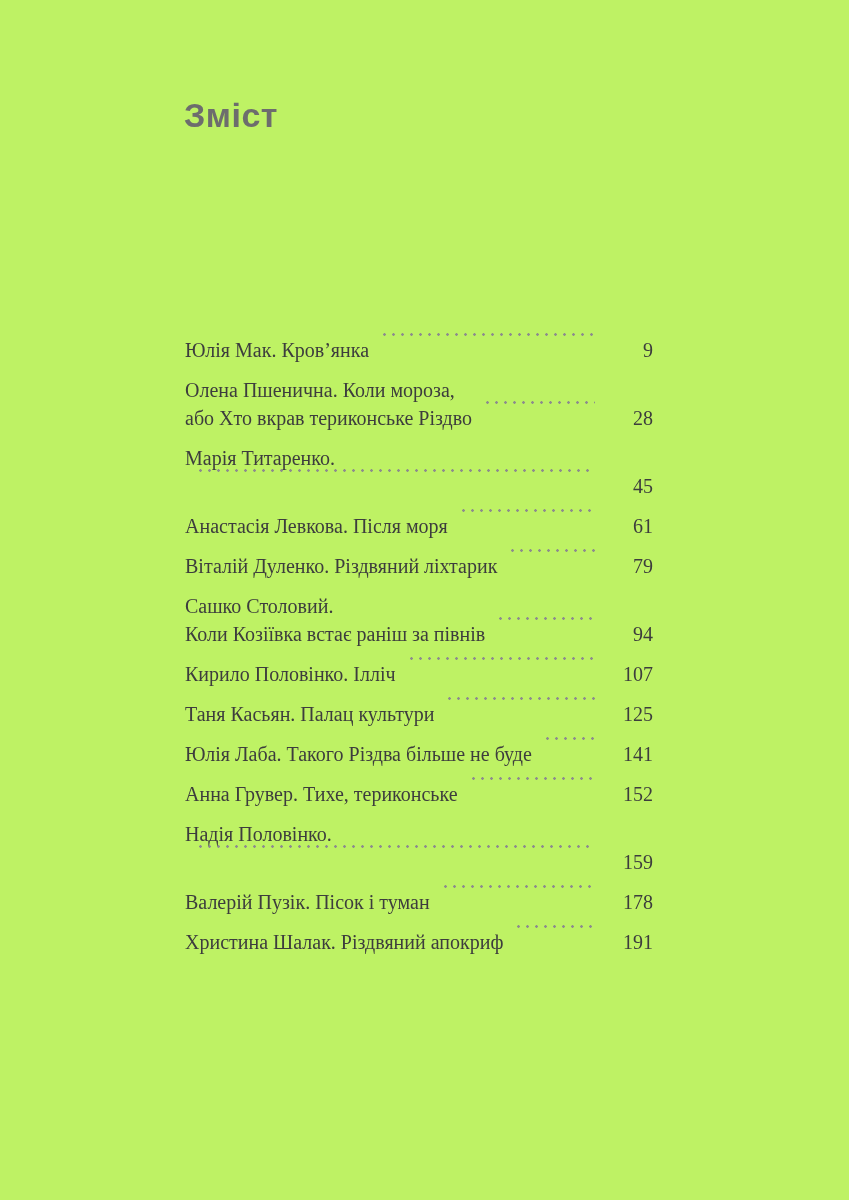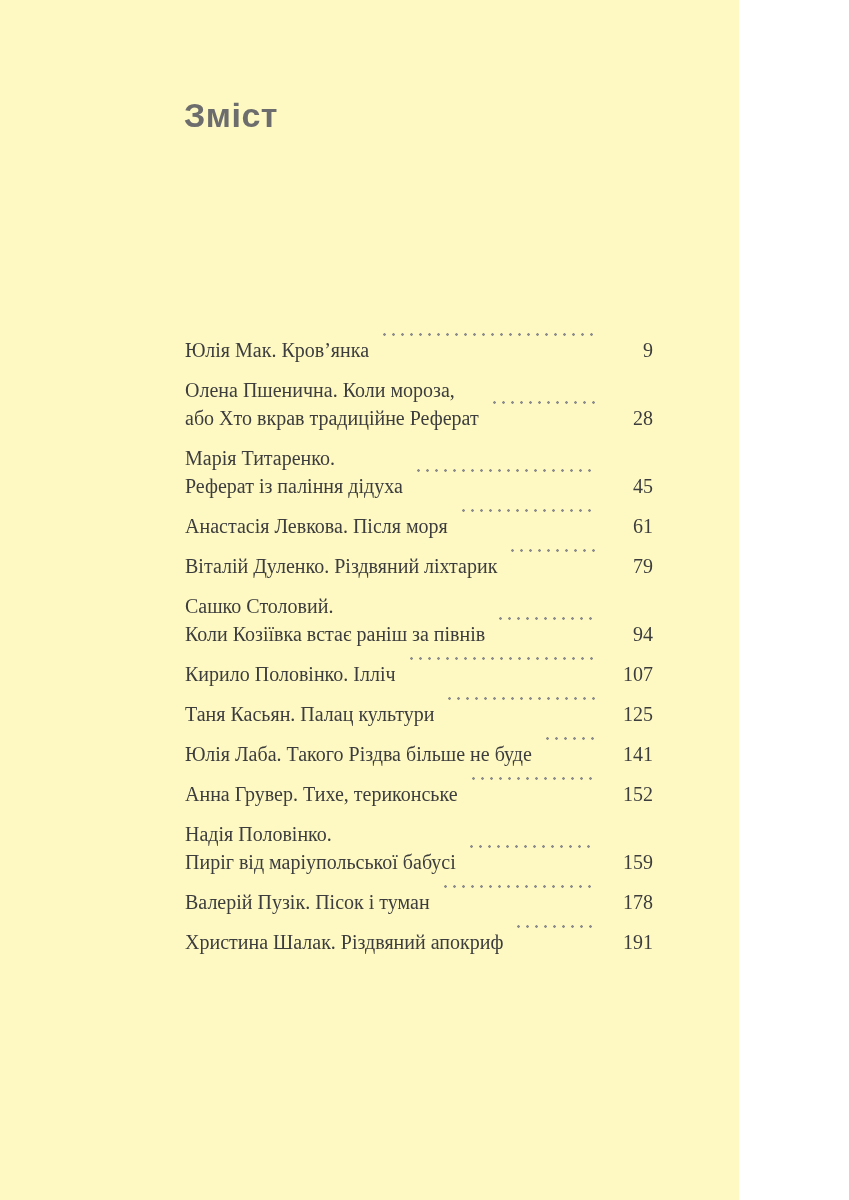--- a/index.html
+++ b/index.html
@@ -2,23 +2,23 @@
 <html lang="uk"><head>
 <meta charset="utf-8">
 <style>
   html, body {
     margin: 0;
     padding: 0;
     background: #ffffff;
   }
   .page {
     position: relative;
-    width: 739px;
+    width: 849px;
     height: 1200px;
-    background: #fef9c3;
+    background: #bef264;
     overflow: hidden;
     font-family: "Liberation Serif", "DejaVu Serif", serif;
   }
   .page-title {
     position: absolute;
     left: 184px;
     top: 96px;
     margin: 0;
     font-family: "Liberation Sans", "DejaVu Sans", sans-serif;
     font-size: 34px;
@@ -80,33 +80,32 @@
         <span class="dots"></span>
         <span class="num">9</span>
       </div>
     </div>
 
     <div class="entry">
       <div class="line">
         <span class="t">Олена Пшенична. Коли мороза,</span>
       </div>
       <div class="line">
-        <span class="t">або Хто вкрав традиційне Реферат</span>
+        <span class="t">або Хто вкрав териконське Різдво</span>
         <span class="dots"></span>
         <span class="num">28</span>
       </div>
     </div>
 
 
     <div class="entry">
       <div class="line">
         <span class="t">Марія Титаренко.</span>
       </div>
       <div class="line">
-        <span class="t">Реферат із паління дідуха</span>
         <span class="dots"></span>
         <span class="num">45</span>
       </div>
     </div>
 
     <div class="entry">
       <div class="line">
         <span class="t">Анастасія Левкова. Після моря</span>
         <span class="dots"></span>
         <span class="num">61</span>
@@ -163,21 +162,20 @@
         <span class="dots"></span>
         <span class="num">152</span>
       </div>
     </div>
 
     <div class="entry">
       <div class="line">
         <span class="t">Надія Половінко.</span>
       </div>
       <div class="line">
-        <span class="t">Пиріг від маріупольської бабусі</span>
         <span class="dots"></span>
         <span class="num">159</span>
       </div>
     </div>
 
     <div class="entry">
       <div class="line">
         <span class="t">Валерій Пузік. Пісок і туман</span>
         <span class="dots"></span>
         <span class="num">178</span>

